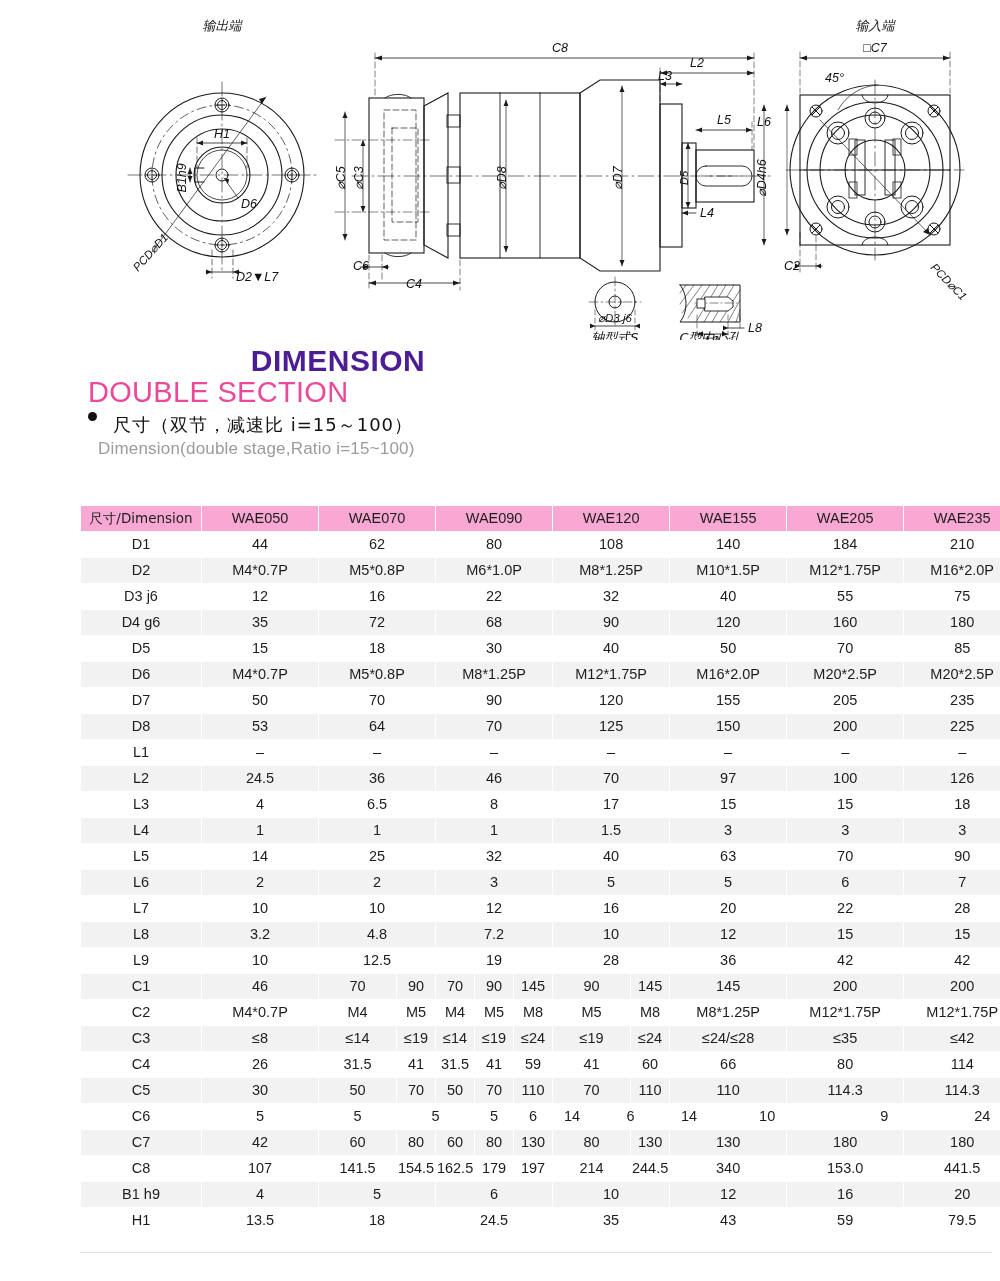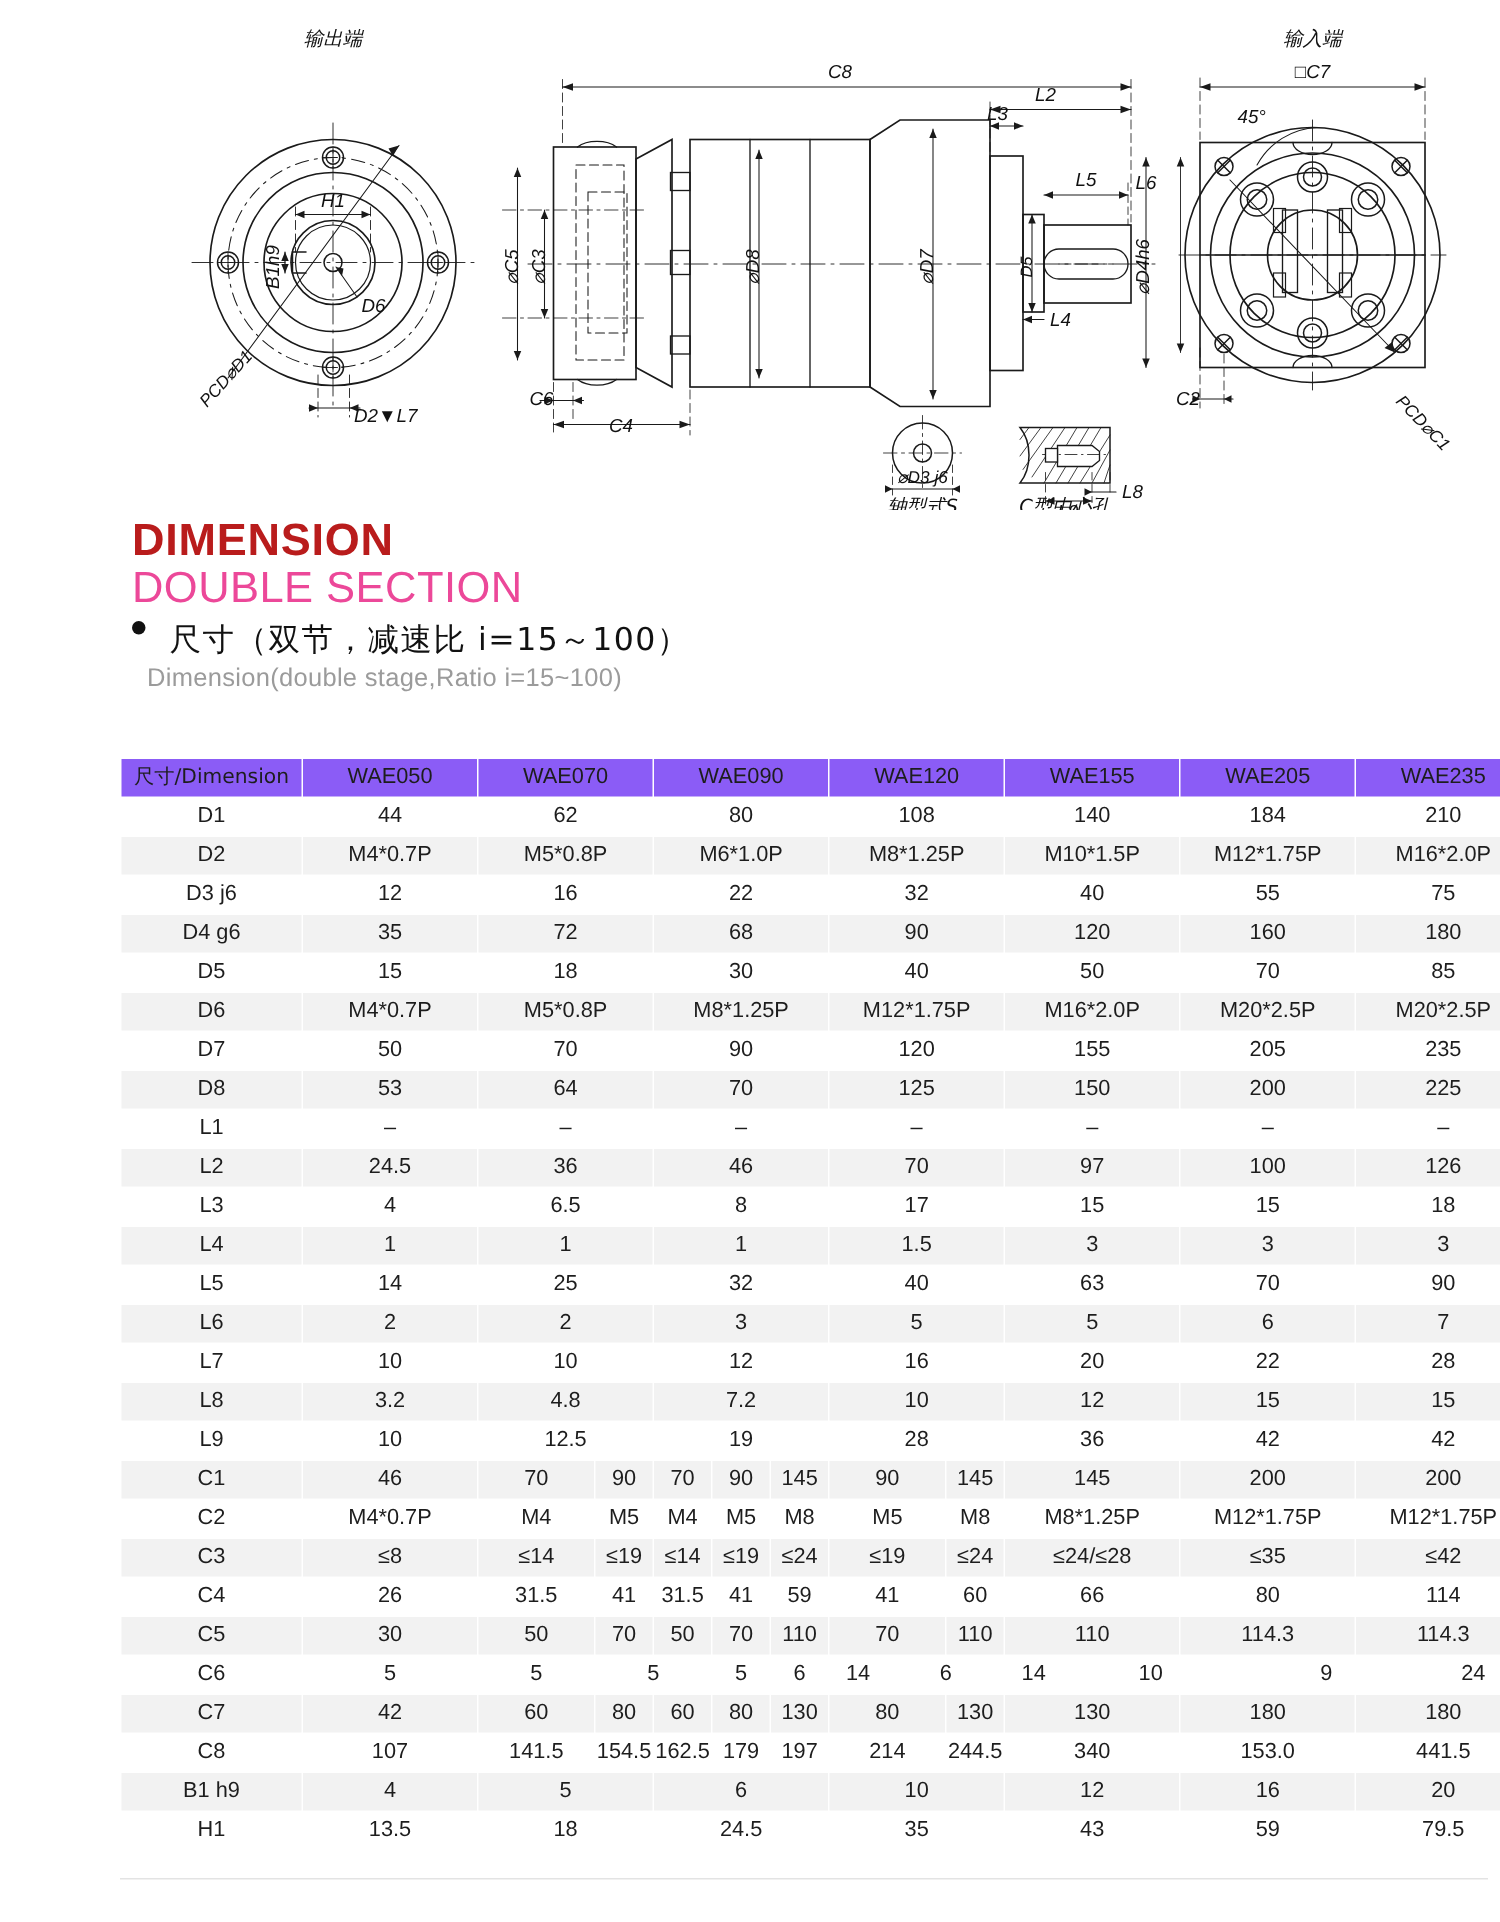--- a/index.html
+++ b/index.html
@@ -7,38 +7,38 @@
     width:1000px;height:1281px;background:#ffffff;
     font-family:"Liberation Sans","DejaVu Sans",sans-serif;
     color:#1a1a1a;position:relative;overflow:hidden;
   }
   
   #drawing{position:absolute;left:0;top:0;width:1000px;height:340px;font-style:italic;}
   #drawing svg{display:block;}
   .cnlab{font-family:"DejaVu Sans",sans-serif;font-size:13px;fill:#111;}
   
   #titleblock{position:absolute;left:88px;top:345px;width:500px;}
-  .t-main{font-size:30px;font-weight:bold;color:#b91c1c;letter-spacing:.5px;line-height:1.04;}
+  .t-main{font-size:30px;font-weight:bold;color:#4c1d95;letter-spacing:.5px;line-height:1.04;text-align:center;}
   .t-sub{font-size:29px;font-weight:normal;color:#ec4899;letter-spacing:.3px;line-height:1.12;}
   #bulletrow{position:absolute;left:88px;top:412px;width:760px;}
   .bullet-dot{display:inline-block;width:9px;height:9px;border-radius:50%;background:#111;
     vertical-align:middle;margin-right:16px;margin-bottom:16px;}
-  .bullet-cn{display:inline-block;font-size:21px;color:#111;vertical-align:middle;
+  .bullet-cn{display:inline-block;font-size:18px;color:#111;vertical-align:middle;
     font-family:"DejaVu Sans",sans-serif;letter-spacing:1px;}
   .bullet-en{margin-left:10px;font-size:17px;color:#9b9b9b;letter-spacing:.2px;margin-top:2px;}
   
   #tablewrap{position:absolute;left:80px;top:505px;width:920px;}
   table.dim{border-collapse:separate;border-spacing:1px 1px;width:920px;table-layout:fixed;}
   table.dim td,table.dim th{
     font-size:14.5px;font-weight:normal;text-align:center;color:#1d1d1d;
     padding:0;height:25px;line-height:25px;background:#ffffff;
     white-space:nowrap;overflow:hidden;
   }
   table.dim tr.alt td,table.dim tr.alt th{background:#f2f2f2;}
-  table.dim thead th{background:#8b5cf6;font-size:14.5px;}
+  table.dim thead th{background:#f9a8d4;font-size:14.5px;}
   table.dim thead th.hdr-first{font-family:"DejaVu Sans",sans-serif;font-size:13.5px;}
   td.rowlabel,th.rowlabel{width:120px;}
   td.sub{font-size:13.5px;}
   #bottomrule{position:absolute;left:80px;top:1252px;width:912px;height:1px;background:#e3e3e3;}
 </style>
 </head>
 <body>
 
 <div id="drawing">
 <svg width="1000" height="340" viewBox="0 0 1000 340" xmlns="http://www.w3.org/2000/svg">

